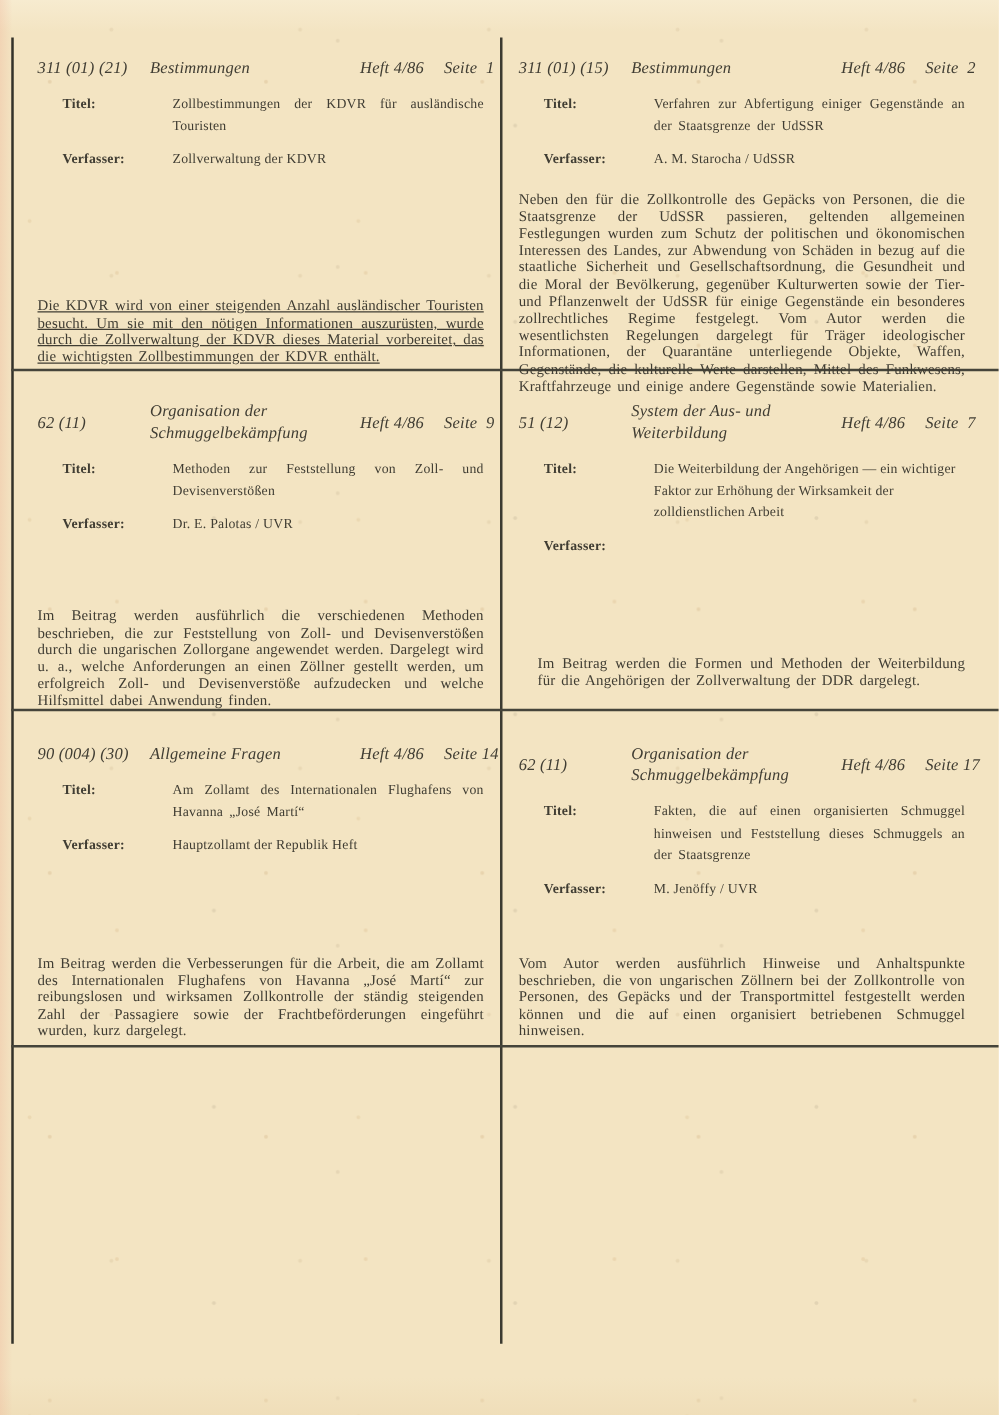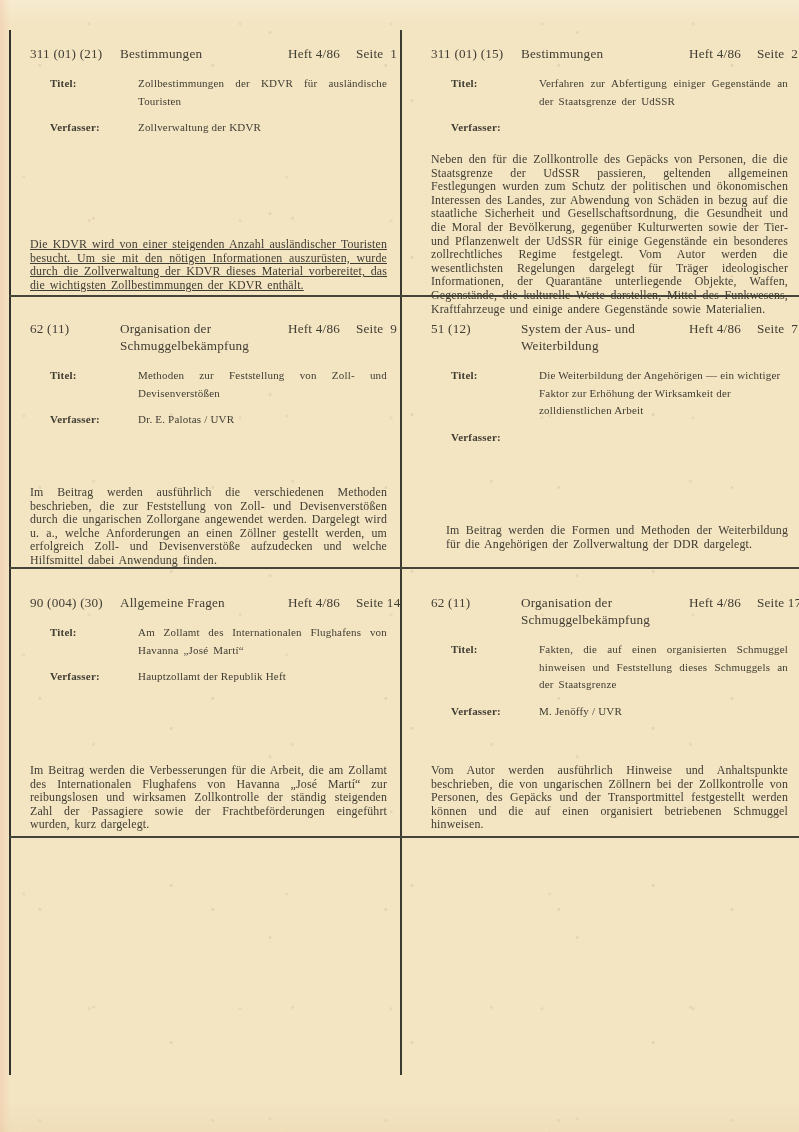--- a/index.html
+++ b/index.html
@@ -30,27 +30,27 @@
   .vline{position:absolute;background:#3c3b31;}
   .vline.left{left:9px;top:30px;width:2px;height:1045px;background:#33322a;}
   .vline.center{left:400px;top:30px;width:1.5px;height:1045px;}
   .hline{position:absolute;left:9px;right:0;height:1.5px;background:#45443a;}
   .hline.h1{top:295px;}
   .hline.h2{top:567px;}
   .hline.h3{top:836px;}
 
   .card{position:absolute;width:391px;box-sizing:border-box;}
   .card.col-l{left:9px;}
-  .card.col-r{left:408px;}
+  .card.col-r{left:392px;}
   .card.row1{top:30px;height:265px;padding:15px 13px 0 21px;}
   .card.row2{top:296px;height:271px;padding:24px 13px 0 21px;}
   .card.row3{top:568px;height:263px;padding:26px 13px 0 21px;}
   .card.col-r.row1,.card.col-r.row2,.card.col-r.row3{padding-left:23px;padding-right:11px;}
 
-  .hdr{display:flex;align-items:flex-start;font-size:13.2px;line-height:17px;margin-bottom:13px;letter-spacing:.2px;}
+  .hdr{display:flex;align-items:center;font-size:13.2px;line-height:17px;margin-bottom:13px;letter-spacing:.2px;font-style:italic;}
   .hdr .code{width:90px;flex:none;white-space:nowrap;}
   .hdr .cat{width:168px;flex:none;}
   .hdr .issue{flex:1;display:flex;justify-content:flex-end;white-space:pre;}
   .hdr .seite{margin-left:16px;white-space:pre;}
 
   .field{display:flex;align-items:flex-start;font-size:11px;line-height:17.5px;margin-bottom:9px;letter-spacing:.2px;margin-left:20px;}
   .field .lbl{width:88px;flex:none;font-weight:bold;}
   .field .val{flex:1;text-align:justify;word-spacing:2px;}
   .field .val.last{text-align:left;word-spacing:normal;}
 
@@ -102,20 +102,21 @@
       <span class="cat">Bestimmungen</span>
       <span class="issue">Heft 4/86</span>
       <span class="seite">Seite  2</span>
     </div>
     <div class="field">
       <span class="lbl">Titel:</span>
       <span class="val">Verfahren zur Abfertigung einiger Gegenstände an der Staatsgrenze der UdSSR</span>
     </div>
     <div class="field">
       <span class="lbl">Verfasser:</span>
+      <span class="val last">A. M. Starocha / UdSSR</span>
     </div>
     <div class="abstract a2">Neben den für die Zollkontrolle des Gepäcks von Personen, die die Staatsgrenze der UdSSR passieren, geltenden allgemeinen Festlegungen wurden zum Schutz der politischen und ökonomischen Interessen des Landes, zur Abwendung von Schäden in bezug auf die staatliche Sicherheit und Gesellschaftsordnung, die Gesundheit und die Moral der Bevölkerung, gegenüber Kulturwerten sowie der Tier- und Pflanzenwelt der UdSSR für einige Gegenstände ein besonderes zollrechtliches Regime festgelegt. Vom Autor werden die wesentlichsten Regelungen dargelegt für Träger ideologischer Informationen, der Quarantäne unterliegende Objekte, Waffen, Gegenstände, die kulturelle Werte darstellen, Mittel des Funkwesens, Kraftfahrzeuge und einige andere Gegenstände sowie Materialien.</div>
   </div>
 
   <div class="card col-l row2">
     <div class="hdr">
       <span class="code">62 (11)</span>
       <span class="cat">Organisation der Schmuggelbekämpfung</span>
       <span class="issue">Heft 4/86</span>
       <span class="seite">Seite  9</span>

